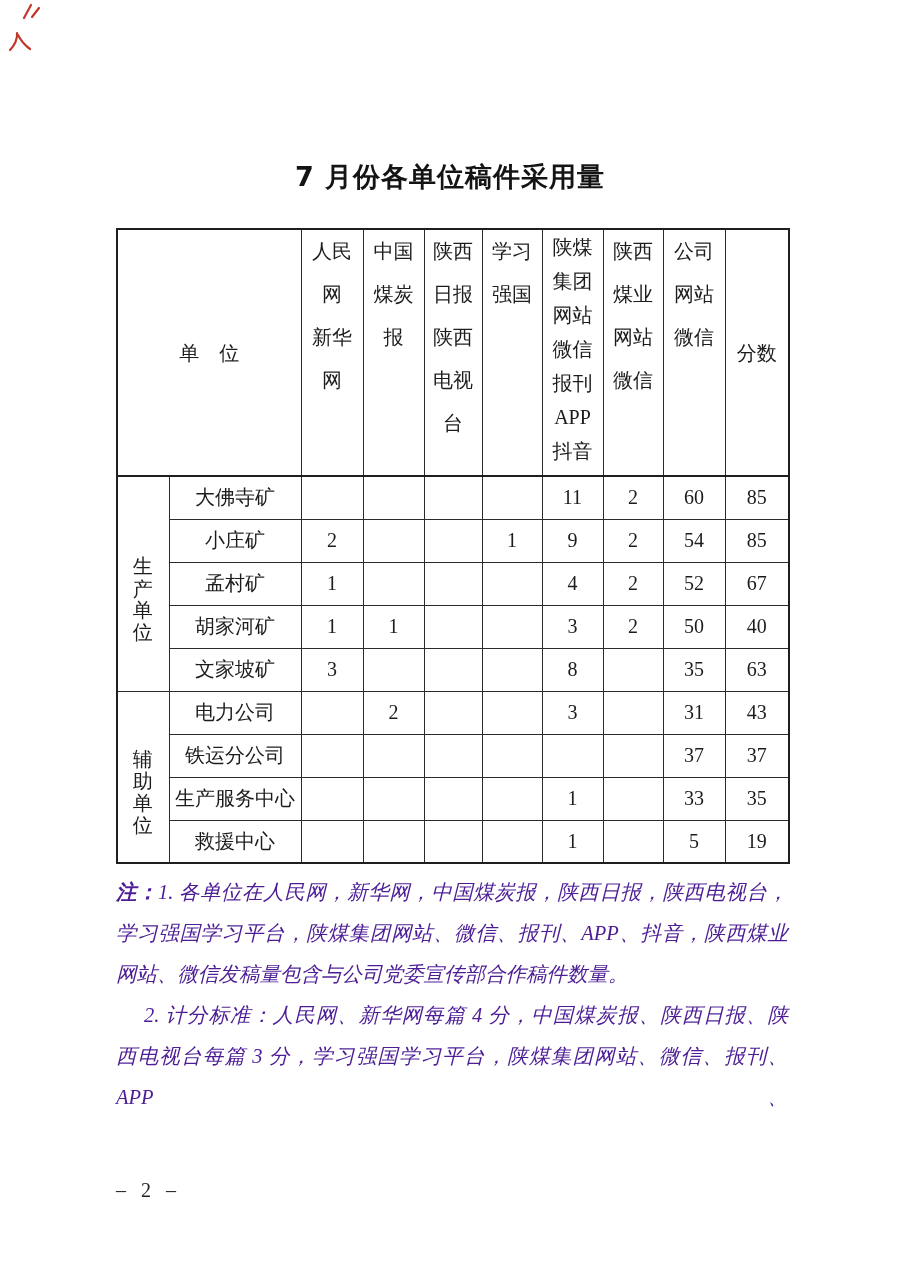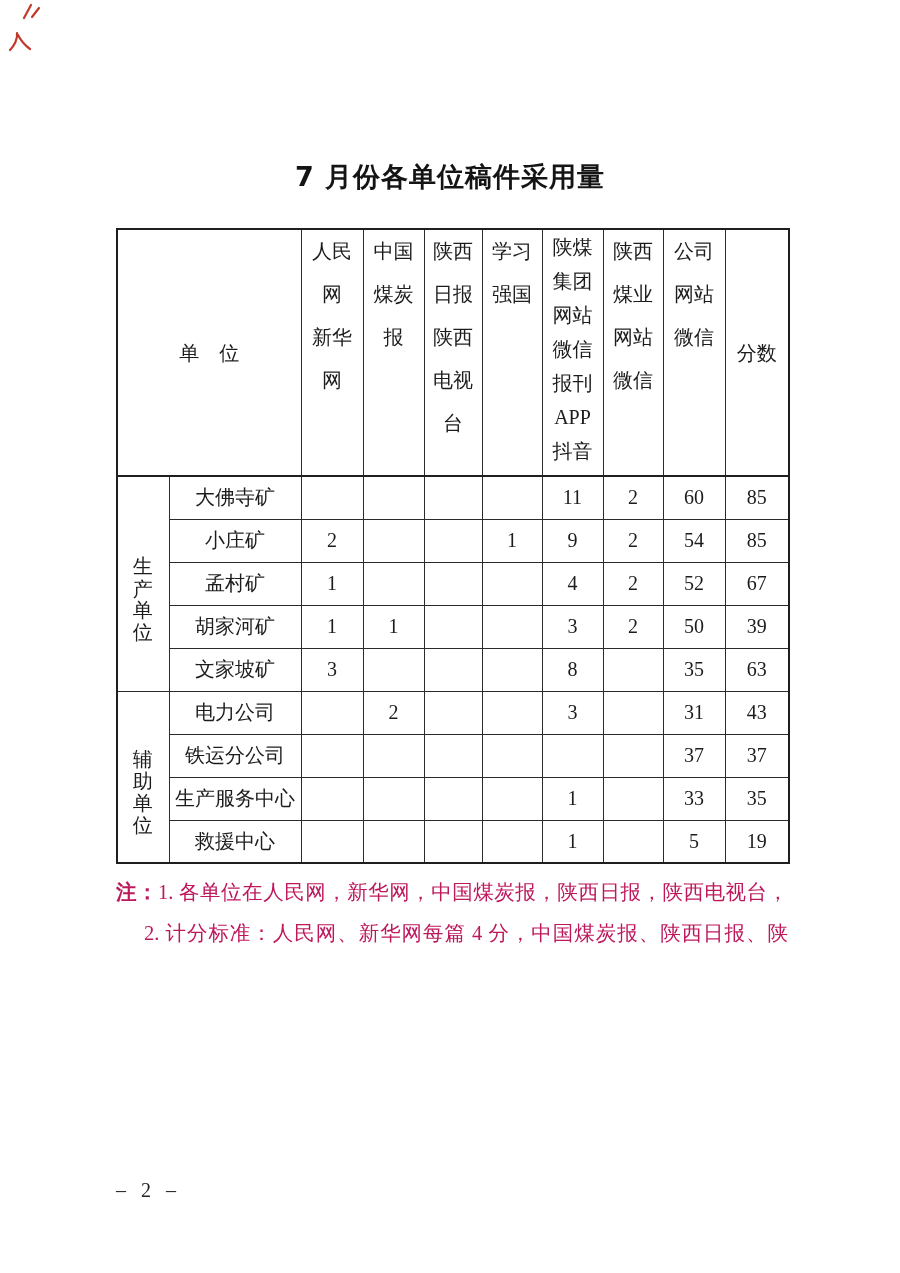--- a/index.html
+++ b/index.html
@@ -55,21 +55,21 @@
     letter-spacing:22px;
     margin:0 auto;
     font-size:20px;
     line-height:22px;
   }
   .unit-cell{font-size:20px;}
   .val-cell{font-size:20px;}
   
   .notes{
     position:absolute;top:872px;left:116px;width:672px;
-    font-size:20.5px;line-height:41px;color:#be185d;
+    font-size:20.5px;line-height:41px;color:#4c1d95;font-style:italic;
   }
   .nline{margin:0;text-align:left;}
   .just{text-align:justify;text-align-last:justify;}
   .indent{text-indent:28px;}
   .note-label{
     font-family:"DejaVu Sans","Liberation Sans",sans-serif;
     font-weight:700;
   }
   
   .pagenum{
@@ -177,21 +177,21 @@
       </tr>
       <tr>
         <td class="unit-cell">胡家河矿</td>
         <td class="val-cell">1</td>
         <td class="val-cell">1</td>
         <td class="val-cell"></td>
         <td class="val-cell"></td>
         <td class="val-cell">3</td>
         <td class="val-cell">2</td>
         <td class="val-cell">50</td>
-        <td class="val-cell">39</td>
+        <td class="val-cell">40</td>
       </tr>
       <tr>
         <td class="unit-cell">文家坡矿</td>
         <td class="val-cell">3</td>
         <td class="val-cell"></td>
         <td class="val-cell"></td>
         <td class="val-cell"></td>
         <td class="val-cell">8</td>
         <td class="val-cell"></td>
         <td class="val-cell">35</td>
@@ -242,18 +242,21 @@
         <td class="val-cell">1</td>
         <td class="val-cell"></td>
         <td class="val-cell">5</td>
         <td class="val-cell">19</td>
       </tr>
     </tbody>
   </table>
 
   <div class="notes">
     <p class="nline just"><span class="note-label">注：</span><span>1. 各单位在人民网，新华网，中国煤炭报，陕西日报，陕西电视台，</span></p>
+    <p class="nline just">学习强国学习平台，陕煤集团网站、微信、报刊、APP、抖音，陕西煤业</p>
+    <p class="nline">网站、微信发稿量包含与公司党委宣传部合作稿件数量。</p>
     <p class="nline just indent">2. 计分标准：人民网、新华网每篇 4 分，中国煤炭报、陕西日报、陕</p>
+    <p class="nline just">西电视台每篇 3 分，学习强国学习平台，陕煤集团网站、微信、报刊、APP、</p>
   </div>
 
   <div class="pagenum">– 2 –</div>
 
 </div>
 
 </body></html>

